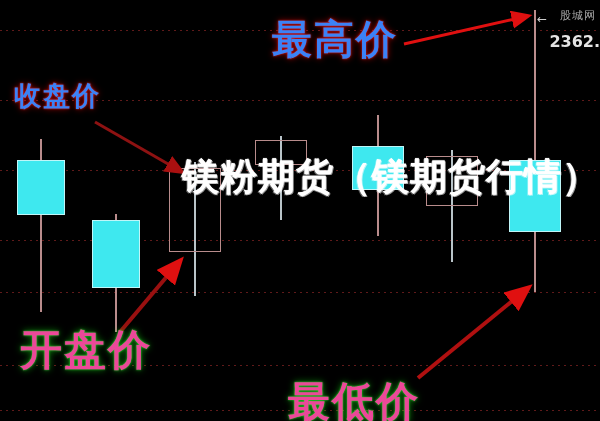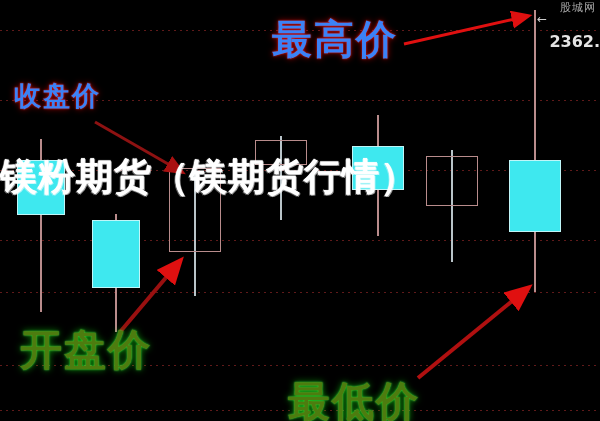--- a/index.html
+++ b/index.html
@@ -67,37 +67,37 @@
     font-family: "DejaVu Sans", sans-serif;
     font-weight: bold;
     white-space: nowrap;
     letter-spacing: 2px;
   }
   .anno.red {
     color: #3b82f6;
     text-shadow: 0 0 6px rgba(255,0,0,0.65), 0 0 2px rgba(255,60,60,0.9);
   }
   .anno.green {
-    color: #4d7c0f;
+    color: #ec4899;
     text-shadow: 0 0 7px rgba(20,255,20,0.6), 0 0 2px rgba(90,255,90,0.9);
   }
 
   
   #arrows {
     position: absolute;
     left: 0; top: 0;
     width: 600px; height: 421px;
     pointer-events: none;
   }
 
   
   #watermark {
     position: absolute;
     right: 4px;
-    top: 0;
+    top: 8px;
     color: #cfcfcf;
     font-size: 11px;
     letter-spacing: 1px;
     opacity: 0.82;
     font-family: "DejaVu Sans", sans-serif;
     text-shadow: 0 0 2px #000;
   }
   #price-tag {
     position: absolute;
     right: 0px;
@@ -119,21 +119,21 @@
     font-size: 12px;
     line-height: 10px;
   }
 
   
   #title-overlay {
     position: absolute;
     left: 0;
     top: 152px;
     width: 600px;
-    text-align: left;
+    text-align: right;
     color: #ffffff;
     font-size: 37px;
     font-weight: bold;
     letter-spacing: 1px;
     font-family: "DejaVu Sans", sans-serif;
     text-shadow:
        0 0 1px #ffffff,
        1px 1px 0 rgba(255,255,255,0.6),
       -1px 1px 0 rgba(255,255,255,0.35);
     white-space: nowrap;

